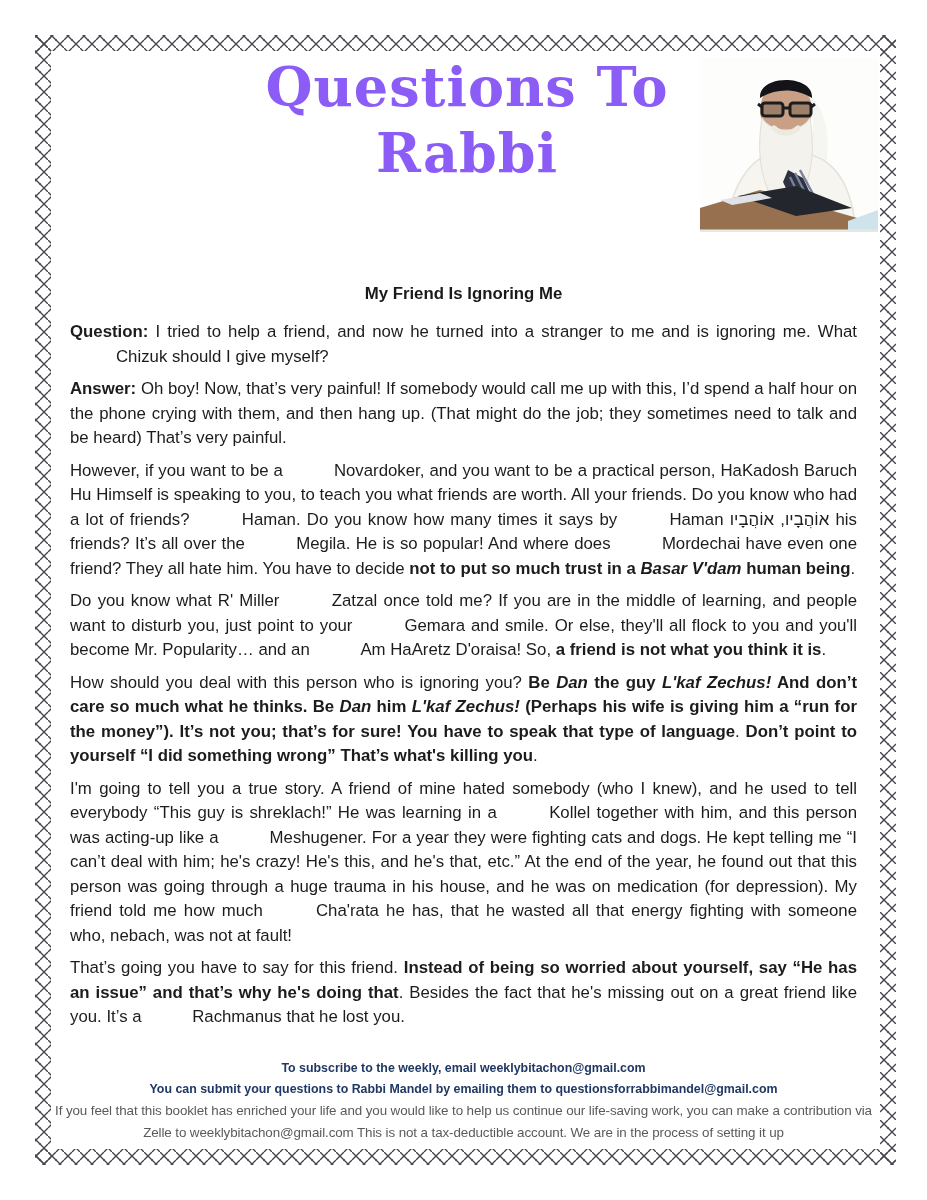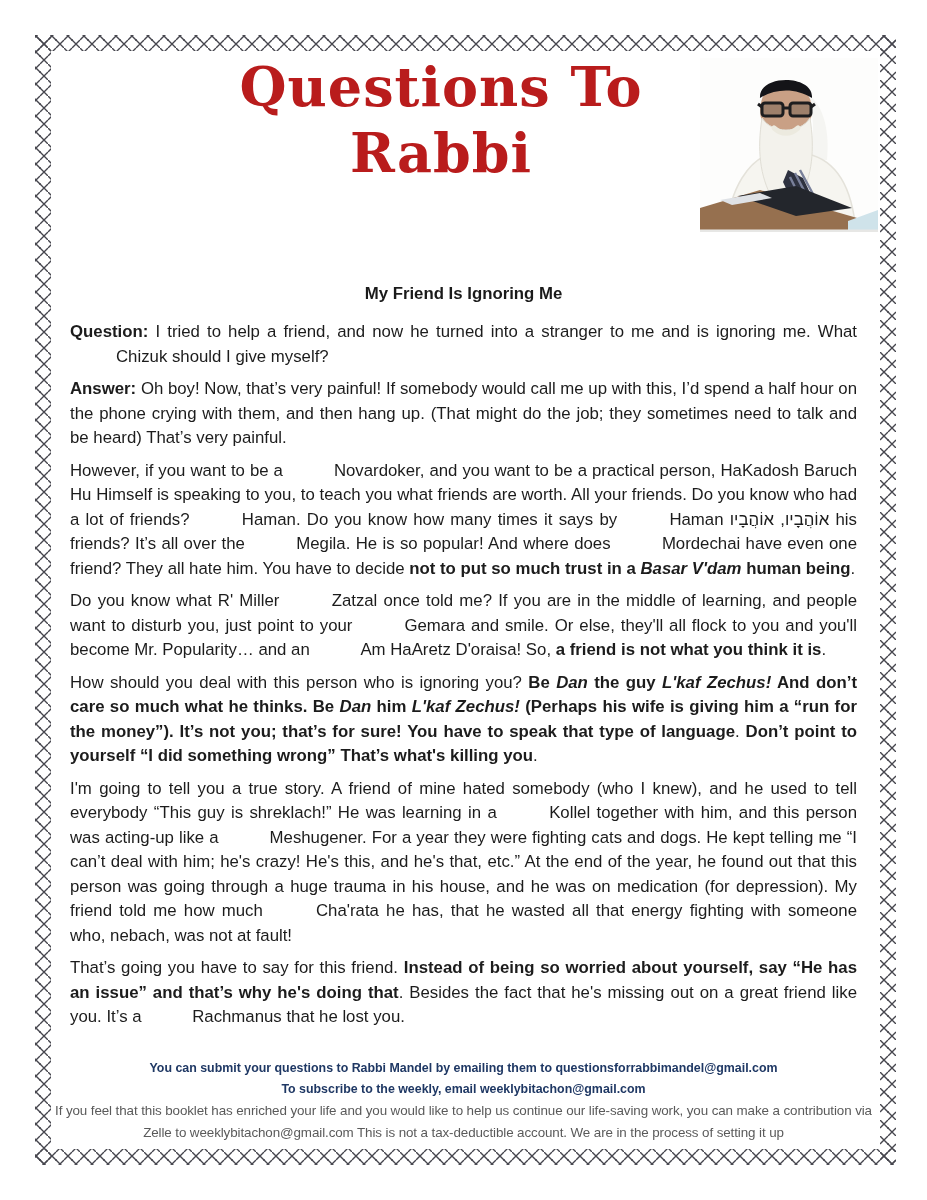--- a/index.html
+++ b/index.html
@@ -1,22 +1,22 @@
 <!DOCTYPE html>
 <html><head>
 <meta charset="utf-8">
 <style>
   html,body{margin:0;padding:0;background:#fff;}
   body{width:927px;height:1200px;overflow:hidden;font-family:"Liberation Sans",sans-serif;}
   .page{position:relative;width:927px;height:1200px;background:#ffffff;}
 
   .border-overlay{position:absolute;left:0;top:0;width:927px;height:1200px;pointer-events:none;}
 
-  .title-block{position:absolute;left:76px;top:54px;width:730px;text-align:center;
-    font-family:"DejaVu Serif",serif;font-weight:bold;color:#b91c1c;
+  .title-block{position:absolute;left:102px;top:54px;width:730px;text-align:center;
+    font-family:"DejaVu Serif",serif;font-weight:bold;color:#8b5cf6;
     font-size:54px;line-height:66px;letter-spacing:1px;margin:0;}
   .title-block .tline{display:block;}
 
   .photo{position:absolute;left:700px;top:58px;width:178px;height:174px;}
 
   .subtitle{position:absolute;left:70px;top:284px;width:787px;text-align:center;
     font-size:16.8px;font-weight:bold;color:#1a1a1a;}
 
   .article{position:absolute;left:70px;top:320px;width:787px;color:#1c1c1c;
     font-size:16.8px;line-height:24.5px;}
@@ -85,19 +85,19 @@
       <p><span class="b">Question:</span><span> I tried to help a friend, and now he turned into a stranger to me and is ignoring me. What </span><span class="i">Chizuk</span><span> should I give myself?</span></p>
       <p><span class="b">Answer:</span><span> Oh boy! Now, that’s very painful! If somebody would call me up with this, I’d spend a half hour on the phone crying with them, and then hang up. (That might do the job; they sometimes need to talk and be heard) That’s very painful.</span></p>
       <p><span>However, if you want to be a </span><span class="i">Novardoker</span><span>, and you want to be a practical person, HaKadosh Baruch Hu Himself is speaking to you, to teach you what friends are worth. All your friends. Do you know who had a lot of friends? </span><span class="i">Haman</span><span>. Do you know how many times it says by </span><span class="i">Haman</span><span> </span><span class="he" dir="rtl">אוֹהֲבָיו, אוֹהֲבָיו</span><span> his friends? It’s all over the </span><span class="i">Megila</span><span>. He is so popular! And where does </span><span class="i">Mordechai</span><span> have even one friend? They all hate him. You have to decide </span><span class="b">not to put so much trust in a </span><span class="bi">Basar V'dam</span><span class="b"> human being</span><span>.</span></p>
       <p><span>Do you know what R' Miller </span><span class="i">Zatzal</span><span> once told me? If you are in the middle of learning, and people want to disturb you, just point to your </span><span class="i">Gemara</span><span> and smile. Or else, they'll all flock to you and you'll become Mr. Popularity… and an </span><span class="i">Am HaAretz D'oraisa!</span><span> So, </span><span class="b">a friend is not what you think it is</span><span>.</span></p>
       <p><span>How should you deal with this person who is ignoring you? </span><span class="b">Be </span><span class="bi">Dan</span><span class="b"> the guy </span><span class="bi">L'kaf Zechus!</span><span class="b"> And don’t care so much what he thinks. Be </span><span class="bi">Dan</span><span class="b"> him </span><span class="bi">L'kaf Zechus!</span><span class="b"> (Perhaps his wife is giving him a “run for the money”). It’s not you; that’s for sure! You have to speak that type of language</span><span>. </span><span class="b">Don’t point to yourself “I did something wrong” That’s what's killing you</span><span>.</span></p>
       <p><span>I'm going to tell you a true story. A friend of mine hated somebody (who I knew), and he used to tell everybody “This guy is shreklach!” He was learning in a </span><span class="i">Kollel</span><span> together with him, and this person was acting-up like a </span><span class="i">Meshugener</span><span>. For a year they were fighting cats and dogs. He kept telling me “I can’t deal with him; he's crazy! He's this, and he's that, etc.” At the end of the year, he found out that this person was going through a huge trauma in his house, and he was on medication (for depression). My friend told me how much </span><span class="i">Cha'rata</span><span> he has, that he wasted all that energy fighting with someone who, nebach, was not at fault!</span></p>
       <p><span>That’s going you have to say for this friend. </span><span class="b">Instead of being so worried about yourself, say “He has an issue” and that’s why he's doing that</span><span>. Besides the fact that he's missing out on a great friend like you. It’s a </span><span class="i">Rachmanus</span><span> that he lost you.</span></p>
     </div>
 
   <div class="footer">
+    <div class="blue">To subscribe to the weekly, email weeklybitachon@gmail.com</div>
     <div class="blue">You can submit your questions to Rabbi Mandel by emailing them to questionsforrabbimandel@gmail.com</div>
-    <div class="blue">To subscribe to the weekly, email weeklybitachon@gmail.com</div>
     <div class="gray">If you feel that this booklet has enriched your life and you would like to help us continue our life-saving work, you can make a contribution via</div>
     <div class="gray">Zelle to weeklybitachon@gmail.com This is not a tax-deductible account. We are in the process of setting it up</div>
   </div>
 
 </div>
 
 </body></html>

